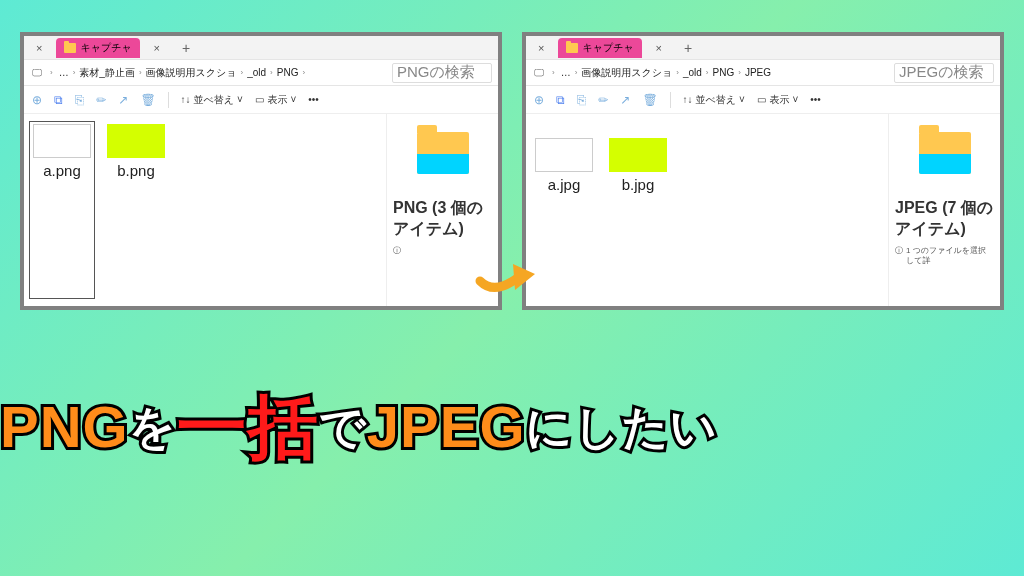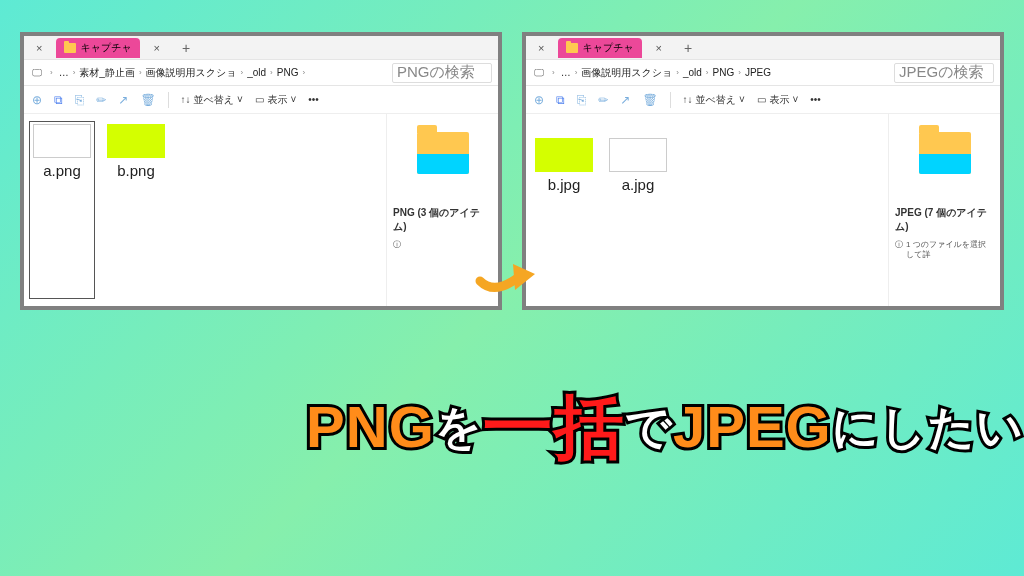--- a/index.html
+++ b/index.html
@@ -101,38 +101,38 @@
   }
   .big-folder {
     width:52px; height:42px;
     margin: 12px auto 6px;
     background:#ffc850;
     border-radius:2px;
     position:relative;
   }
   .big-folder::before{content:'';position:absolute;top:-7px;left:0;width:20px;height:8px;background:#ffc850;border-radius:2px 2px 0 0;}
   .big-folder::after{content:'';position:absolute;bottom:0;left:0;right:0;height:20px;background:#00d4ff;border-radius:0 0 2px 2px;}
-  .panel-title { font-weight:600; font-size:10px; margin-top:20px;}
+  .panel-title { font-weight:600; font-size:16px; margin-top:12px;}
   .panel-desc { font-size:8px; color:#555; display:flex; gap:3px; line-height:1.3;}
   .panel-desc .info-ico{flex-shrink:0;}
   
   .arrow {
     position:absolute;
     left: 475px;
     top: 246px;
     width: 70px;
     height: 50px;
     z-index:5;
   }
   
   .headline {
     position:absolute;
     left:0; right:0;
     top: 390px;
-    text-align:right;
+    text-align:left;
     font-weight: 900;
     font-size: 56px;
     letter-spacing: 1px;
     color:#000;
     white-space:nowrap;
   }
   .hl-orange { color:#ff8c1a; -webkit-text-stroke:6px #000; paint-order:stroke fill; font-size:58px; font-weight:900;}
   .hl-red { color:#ff1a1a; -webkit-text-stroke:6px #000; paint-order:stroke fill; font-size:70px; font-weight:900;}
   .hl-black { color:#fff; -webkit-text-stroke:6px #000; paint-order:stroke fill; font-size:46px; font-weight:900;}
   .hl-wrap span { display:inline-block; vertical-align:middle; line-height:1;}
@@ -236,26 +236,26 @@
       <span class="tool">↗</span>
       <span class="tool">🗑</span>
       <span class="sep"></span>
       <span class="txtbtn">↑↓ <span>並べ替え</span> ˅</span>
       <span class="txtbtn">▭ <span>表示</span> ˅</span>
       <span class="txtbtn">•••</span>
     </div>
     <div class="content-area">
       <div class="files-pane" style="padding-top:24px;">
         <div class="file-item">
+          <div class="thumb"></div>
+          <span>a.jpg</span>
+        </div>
+        <div class="file-item">
           <div class="thumb lime"></div>
           <span>b.jpg</span>
-        </div>
-        <div class="file-item">
-          <div class="thumb"></div>
-          <span>a.jpg</span>
         </div>
       </div>
       <div class="right-panel">
         <div class="big-folder"></div>
         <div class="panel-title">JPEG (7 個のアイテム)</div>
         <div class="panel-desc">
           <span class="info-ico">ⓘ</span>
           <span>1 つのファイルを選択して詳</span>
         </div>
       </div>

